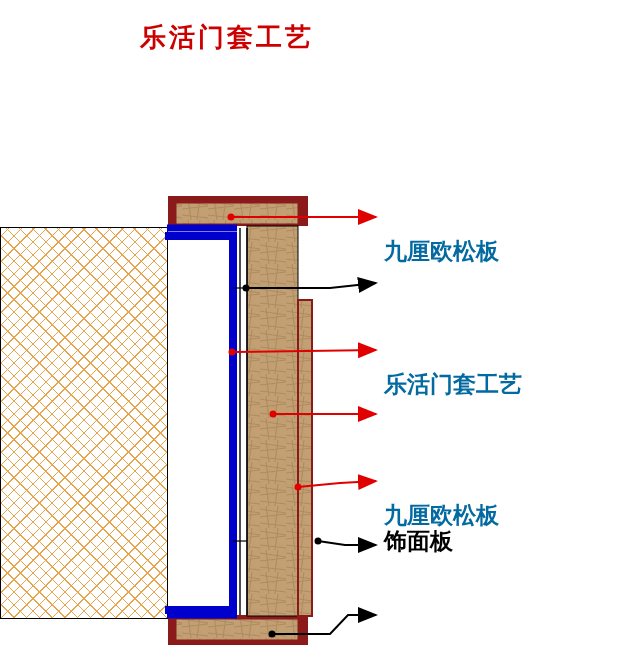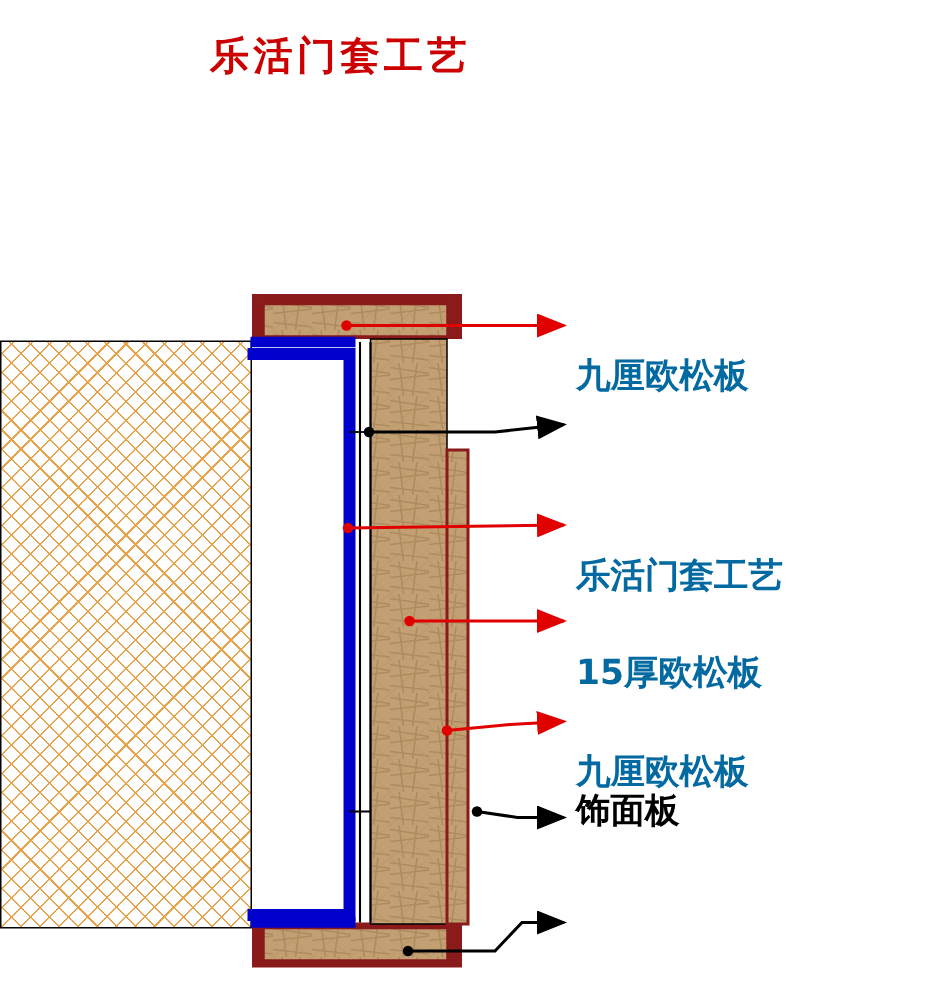--- a/index.html
+++ b/index.html
@@ -156,17 +156,16 @@
 
       <g>
         <circle cx="272" cy="634" r="3.5" fill="#000000"></circle>
         <path d="M272 634 L330 634 L348 615 L376 615" stroke="#000000" stroke-width="2" fill="none" marker-end="url(#arrowBlack)"></path>
       </g>
     </g>
   </svg>
 
   <div class="label red" style="left:384px; top:202px;">九厘欧松板</div>
   <div class="label red" style="left:384px; top:335px;">乐活门套工艺</div>
-  <div class="label red" style="left:384px; top:400px;">15厚欧松板</div>
   <div class="label red" style="left:384px; top:466px;">九厘欧松板</div>
   <div class="label black" style="left:384px; top:530px;">饰面板</div>
 
 </div>
 
 </body></html>

